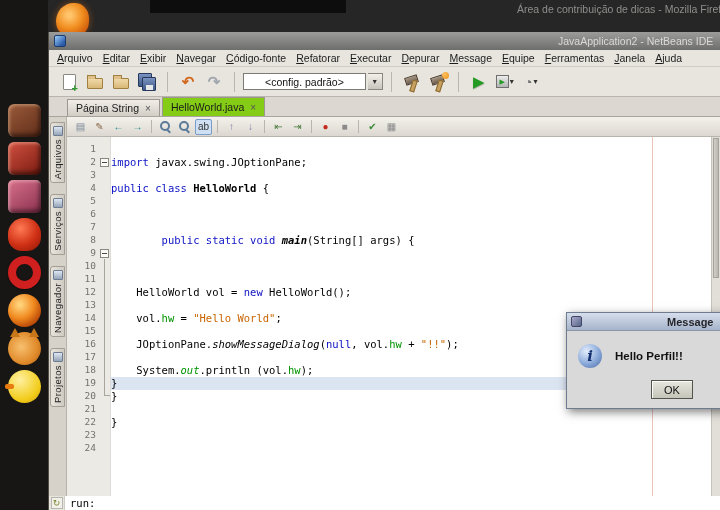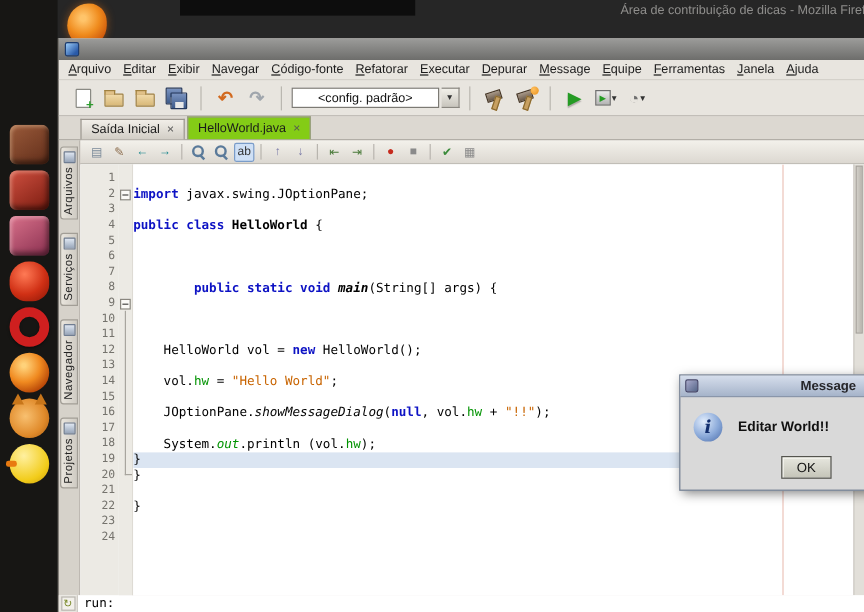--- a/index.html
+++ b/index.html
@@ -109,21 +109,21 @@
   #foldcol{width:12px;flex:none;background:#eceae4;position:relative;border-right:1px solid #dedbd4}
   .foldbox{position:absolute;left:1px;width:9px;height:9px;background:#fbfaf7;border:1px solid #8a877f}
   .foldbox::after{content:"";position:absolute;left:1px;right:1px;top:3px;height:1px;background:#4a4a46}
   #foldguide{position:absolute;left:5px;top:122px;width:1px;height:137px;background:#a8a59e}
   #foldguide::after{content:"";position:absolute;left:0;bottom:0;width:6px;height:1px;background:#a8a59e}
 
   #codewrap{flex:1;position:relative;padding-top:6px;overflow:hidden;background:#fff}
   #marginline{position:absolute;left:541px;top:0;bottom:0;width:1px;background:#ecc4ba}
   .crow{height:13px;line-height:13px;font:10.5px "DejaVu Sans Mono",monospace;white-space:pre;color:#000}
   .crow.hl{background:#dbe5f2}
-  .seg.kw{color:#0d12c4;font-weight:bold}
+  .seg.kw{color:#0d12c4;font-weight:normal}
   .seg.pl{color:#000}
   .seg.str{color:#c86400}
   .seg.fld{color:#009300}
   .seg.itm{font-style:italic}
   .seg.itf{font-style:italic;color:#009300}
   .seg.cls{font-weight:bold}
   .seg.mn{font-weight:bold;font-style:italic}
   #scrollbar{width:9px;flex:none;background:#e2dfd9;border-left:1px solid #c6c3bc}
   #scrollthumb{margin:1px;height:140px;background:linear-gradient(90deg,#d2cfc8,#b9b6af);border:1px solid #a5a29b}
 
@@ -170,20 +170,21 @@
     <div class="dicon creature-red"></div>
     <div class="dicon ring-red"></div>
     <div class="dicon sphere-orange"></div>
     <div class="dicon cat-orange"></div>
     <div class="dicon duck-yellow"></div>
   </div>
 
 <div id="nbwin">
   <div class="titlebar">
     <div class="nb-ico"></div>
+    <span class="title-text">JavaApplication2 - NetBeans IDE</span>
   </div>
 
   <div class="menubar" id="menubar">
       <span class="menu-item">Arquivo</span>
       <span class="menu-item">Editar</span>
       <span class="menu-item">Exibir</span>
       <span class="menu-item">Navegar</span>
       <span class="menu-item">Código-fonte</span>
       <span class="menu-item">Refatorar</span>
       <span class="menu-item">Executar</span>
@@ -237,21 +238,21 @@
         <span class="caret">▾</span>
       </div>
     <div class="tico">
         <span class="gauge-g">◔</span>
         <span class="caret">▾</span>
       </div>
   </div>
 
   <div class="tabrow" id="doctabs">
       <div class="doc-tab">
-        <span class="tab-label">Saída Inicial</span>
+        <span class="tab-label">Página String</span>
         <span class="tab-close">×</span>
       </div>
       <div class="doc-tab active">
         <span class="tab-label">HelloWorld.java</span>
         <span class="tab-close">×</span>
       </div>
     </div>
 
   <div class="mainrow">
     <div id="sidetabs">
@@ -399,18 +400,18 @@
   </div>
 </div>
 
 <div id="dialog">
   <div class="dlg-title">
     <div class="dlg-ico"></div>
     <span class="dlg-title-text">Message</span>
   </div>
   <div class="dlg-body">
     <div class="info-ico">i</div>
-    <span class="dlg-msg">Editar World!!</span>
+    <span class="dlg-msg">Hello Perfil!!</span>
   </div>
   <div class="dlg-buttons">
     <button class="ok-btn">OK</button>
   </div>
 </div>
 
 </body></html>

